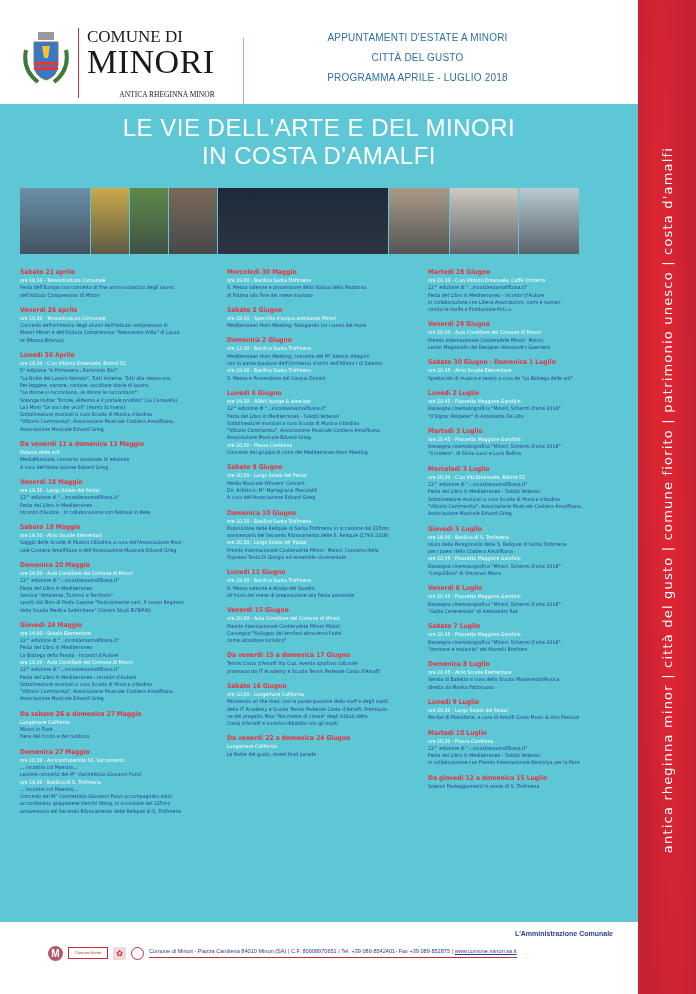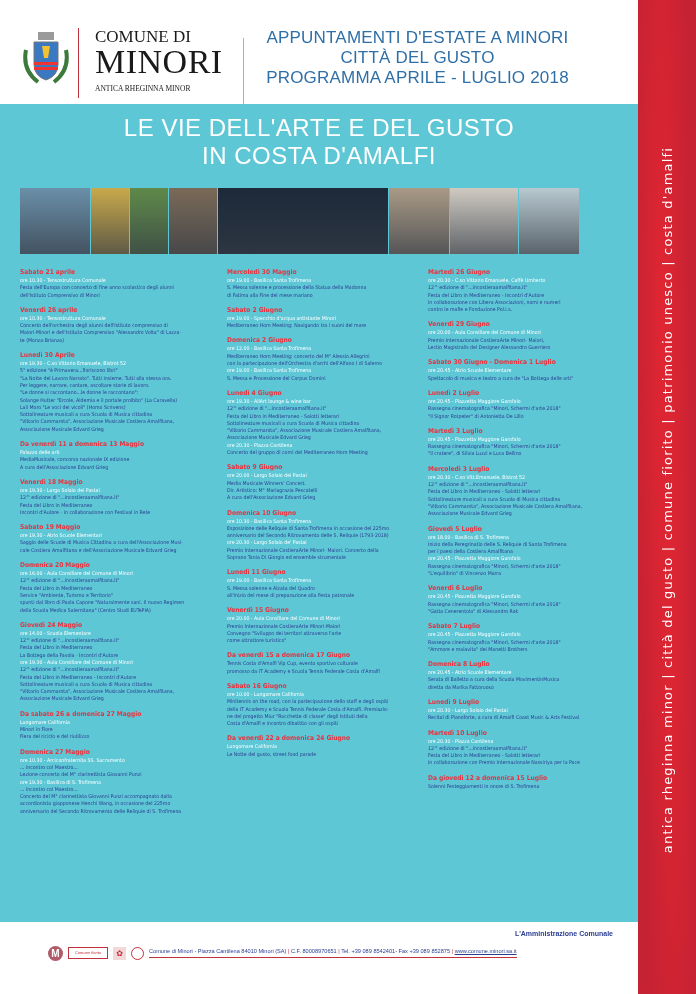--- a/index.html
+++ b/index.html
@@ -4,27 +4,27 @@
 <style>
   * { box-sizing: border-box; margin: 0; padding: 0; }
   html, body { width: 696px; height: 994px; overflow: hidden; background: #ffffff; }
   body { position: relative; font-family: "Liberation Sans", sans-serif; }
 
   .poster { position: absolute; left: 0; top: 0; width: 638px; height: 994px; background: #ffffff; }
 
   
   .header { position: absolute; left: 0; top: 0; width: 638px; height: 104px; }
   .crest { position: absolute; left: 20px; top: 30px; width: 52px; height: 56px; }
-  .logo-text { position: absolute; left: 78px; top: 28px; border-left: 1px solid #c0313b; padding-left: 16px; height: 70px; }
+  .logo-text { position: absolute; left: 78px; top: 28px; border-left: 1px solid #c0313b; padding-left: 8px; height: 70px; }
   .logo-small { font-family: "Liberation Serif", serif; font-size: 17px; color: #1a1a1a; line-height: 18px; }
   .logo-big { font-family: "Liberation Serif", serif; font-size: 34px; color: #1a1a1a; line-height: 32px; letter-spacing: 0.5px; }
-  .logo-sub { font-family: "Liberation Serif", serif; font-size: 7.5px; color: #1a1a1a; line-height: 10px; margin-top: 6px; }
+  .logo-sub { font-family: "Liberation Serif", serif; font-size: 7.5px; color: #1a1a1a; line-height: 10px; margin-top: 12px; text-align: right; }
   .header-divider { position: absolute; left: 243px; top: 38px; width: 1px; height: 66px; background: #d9a0a4; }
   .header-title { position: absolute; left: 250px; top: 28px; width: 335px; text-align: center; color: #2e6fa7;
-                  font-family: "Liberation Sans", sans-serif; font-size: 17px; line-height: 20px; letter-spacing: 0.2px; }
+                  font-family: "Liberation Sans", sans-serif; font-size: 10px; line-height: 20px; letter-spacing: 0.2px; }
 
   
   .teal { position: absolute; left: 0; top: 104px; width: 638px; height: 818px; background: #5ec7d6; }
   .main-title { position: absolute; left: 0; top: 10px; width: 638px; text-align: center; color: #ffffff;
                 font-family: "Liberation Sans", sans-serif; font-size: 24px; font-weight: 300; line-height: 28px; letter-spacing: 0.5px; }
   .photo-strip { position: absolute; left: 20px; top: 84px; width: 598px; height: 66px; display: flex; gap: 1px; }
   .photo { height: 66px; }
 
   .col { position: absolute; top: 164px; width: 200px; font-family: "DejaVu Sans Condensed", "DejaVu Sans", sans-serif; }
   .col1 { left: 20px; }
@@ -75,21 +75,21 @@
     <div class="header-divider"></div>
     <div class="header-title">
       <div>APPUNTAMENTI D'ESTATE A MINORI</div>
       <div>CITTÀ DEL GUSTO</div>
       <div>PROGRAMMA APRILE - LUGLIO 2018</div>
     </div>
   </div>
 
   <div class="teal">
     <div class="main-title">
-      <div>LE VIE DELL'ARTE E DEL GUSTO</div>
+      <div>LE VIE DELL'ARTE E DEL MINORI</div>
       <div>IN COSTA D'AMALFI</div>
     </div>
 
     <div class="photo-strip" id="photo-strip">
         <div class="photo" style="width: 70px; background: linear-gradient(rgb(106, 143, 168) 0%, rgb(51, 58, 68) 140%);"></div>
         <div class="photo" style="width: 38px; background: linear-gradient(rgb(201, 169, 75) 0%, rgb(51, 58, 68) 140%);"></div>
         <div class="photo" style="width: 38px; background: linear-gradient(rgb(95, 138, 74) 0%, rgb(51, 58, 68) 140%);"></div>
         <div class="photo" style="width: 48px; background: linear-gradient(rgb(122, 106, 88) 0%, rgb(51, 58, 68) 140%);"></div>
         <div class="photo" style="width: 170px; background: linear-gradient(rgb(29, 42, 58) 0%, rgb(51, 58, 68) 140%);"></div>
         <div class="photo" style="width: 60px; background: linear-gradient(rgb(169, 154, 134) 0%, rgb(51, 58, 68) 140%);"></div>

